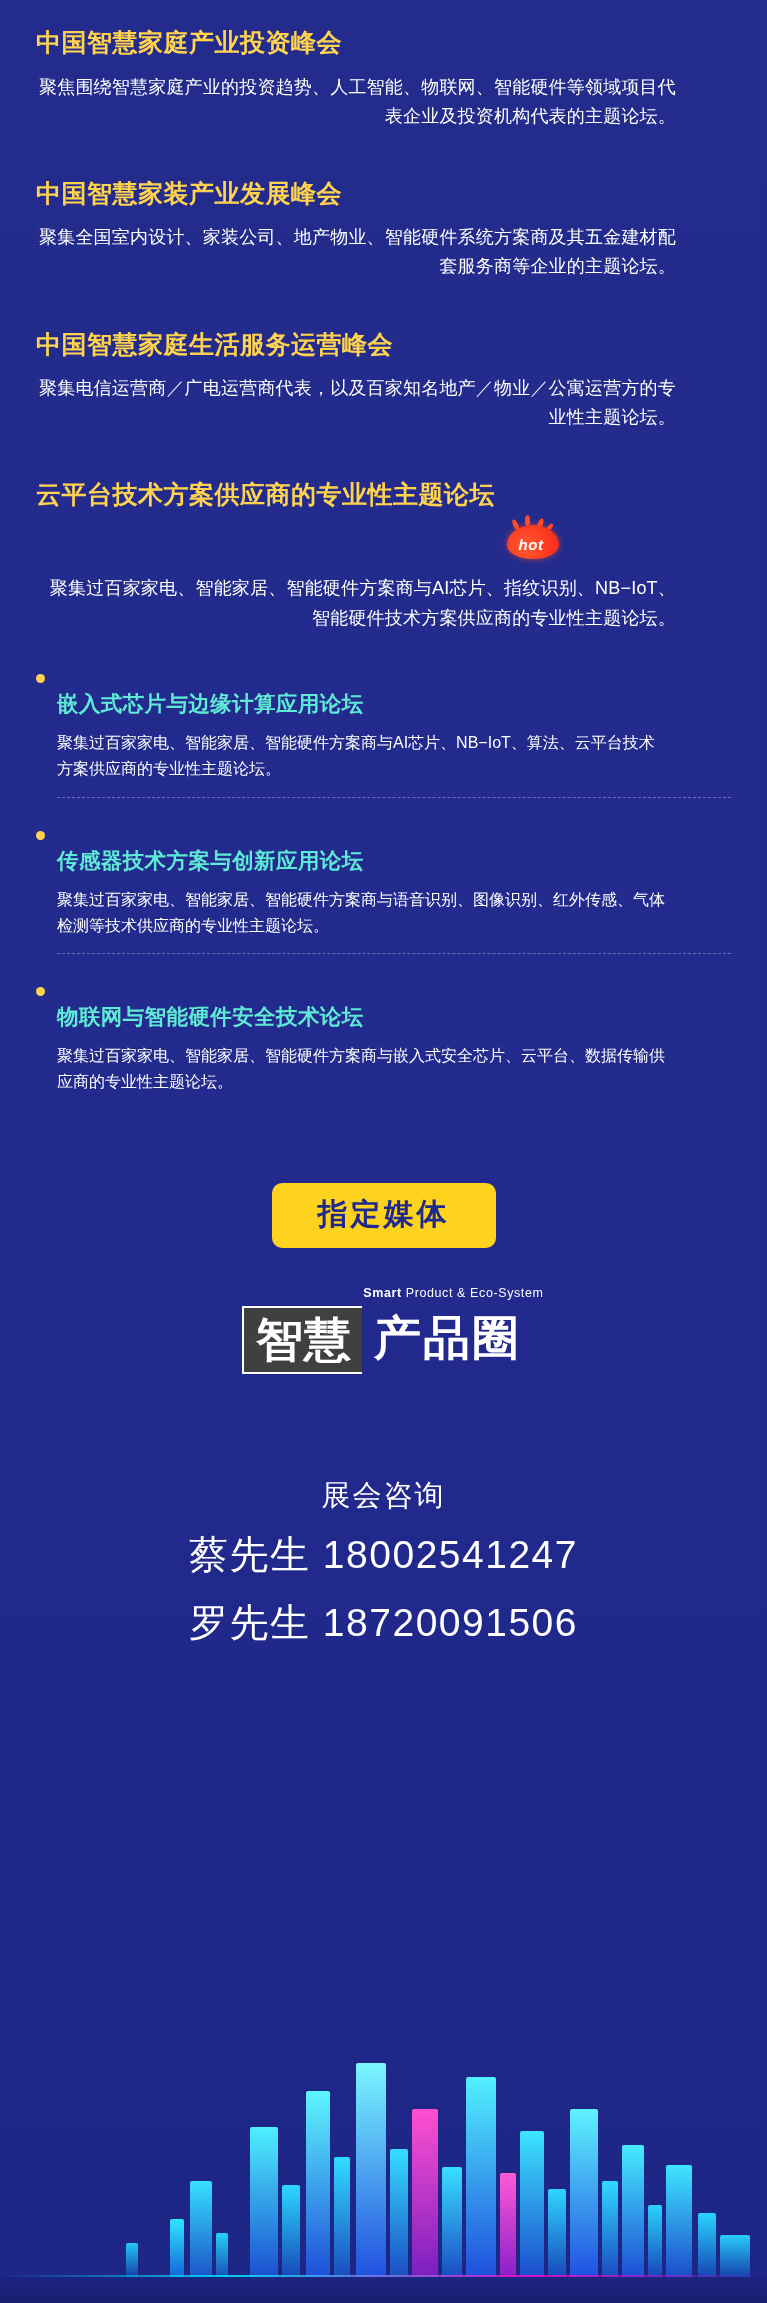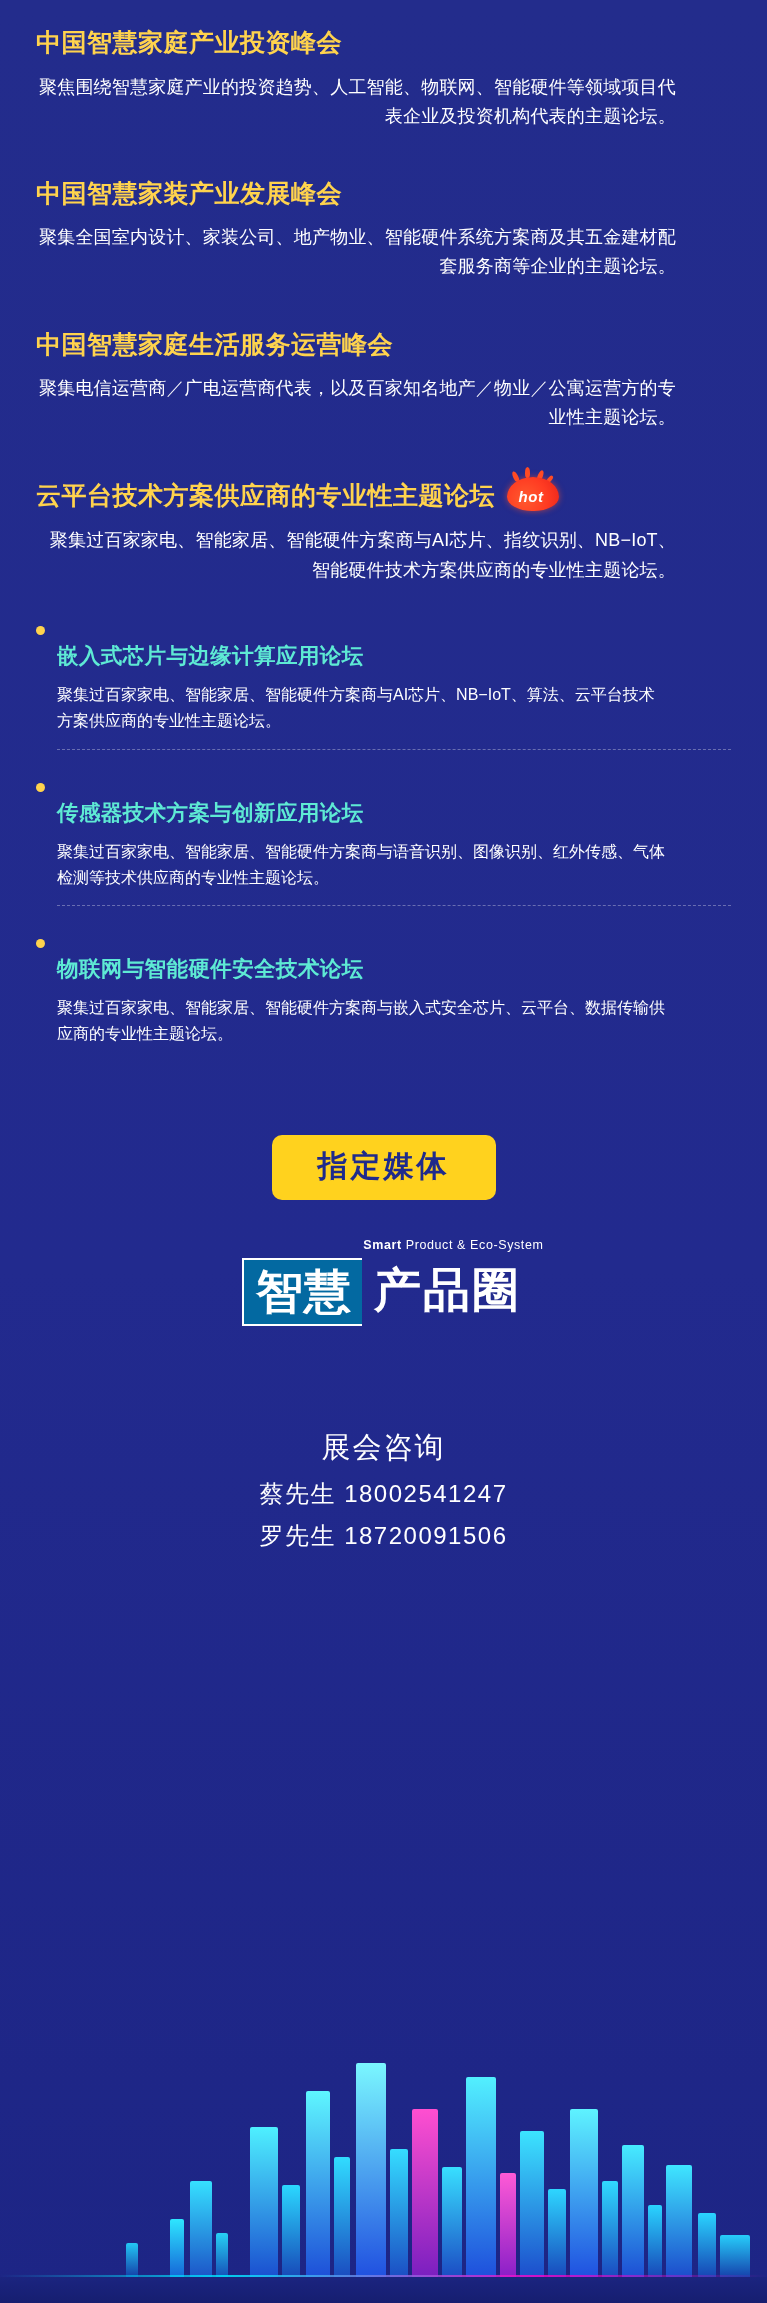--- a/index.html
+++ b/index.html
@@ -22,38 +22,38 @@
   
   .block { margin-bottom:46px; }
   .block-title {
     color:#ffd34d;
     font-size:25px;
     font-weight:bold;
     letter-spacing:.5px;
     line-height:1.3;
     margin-bottom:14px;
     display:flex;
-    align-items:center;
     gap:10px;
   }
   .block-desc {
     color:#ffffff;
     font-size:18px;
     line-height:1.62;
     letter-spacing:.2px;
     max-width:640px;
     text-align:right;
   }
 
   
   .hot-badge {
     position:relative;
     display:inline-block;
     width:56px; height:34px;
     flex:0 0 auto;
+    margin-top:48px;
   }
   .hot-badge .flame {
     position:absolute;
     left:50%; top:-1px;
     transform:translateX(-50%);
     width:52px; height:34px;
     border-radius:50% 50% 48% 48%/58% 58% 42% 42%;
     background:radial-gradient(circle at 35% 65%, #ff5a2e 0%, #ff3b22 55%, #e8231a 100%);
     box-shadow:0 0 6px rgba(255,80,40,.6);
   }
@@ -136,21 +136,21 @@
     width:320px;
     position:relative;
   }
   .logo-inner {
     display:flex;
     align-items:stretch;
     justify-content:center;
     position:relative;
   }
   .logo-red {
-    background:#0369a1;
+    background:#404040;
     padding:8px 10px 9px 12px;
     display:flex;
     align-items:center;
     border:2px solid #ffffff;
     border-right:none;
   }
   .logo-red span {
     font-family:"DejaVu Sans","Liberation Sans",sans-serif;
     font-size:47px;
     font-weight:bold;
@@ -181,21 +181,21 @@
   .logo-en b { font-weight:bold; }
 
   
   .contact {
     margin-top:96px;
     text-align:center;
     color:#ffffff;
     line-height:1.75;
   }
   .contact .c-title { font-size:29px; letter-spacing:2px; }
-  .contact .c-line { font-size:24px; letter-spacing:1.5px; }
+  .contact .c-line { font-size:39px; letter-spacing:1.5px; }
 
   
   .skyline {
     position:absolute;
     left:0; right:0; bottom:0;
     height:330px;
     z-index:1;
     pointer-events:none;
   }
   .ground {

